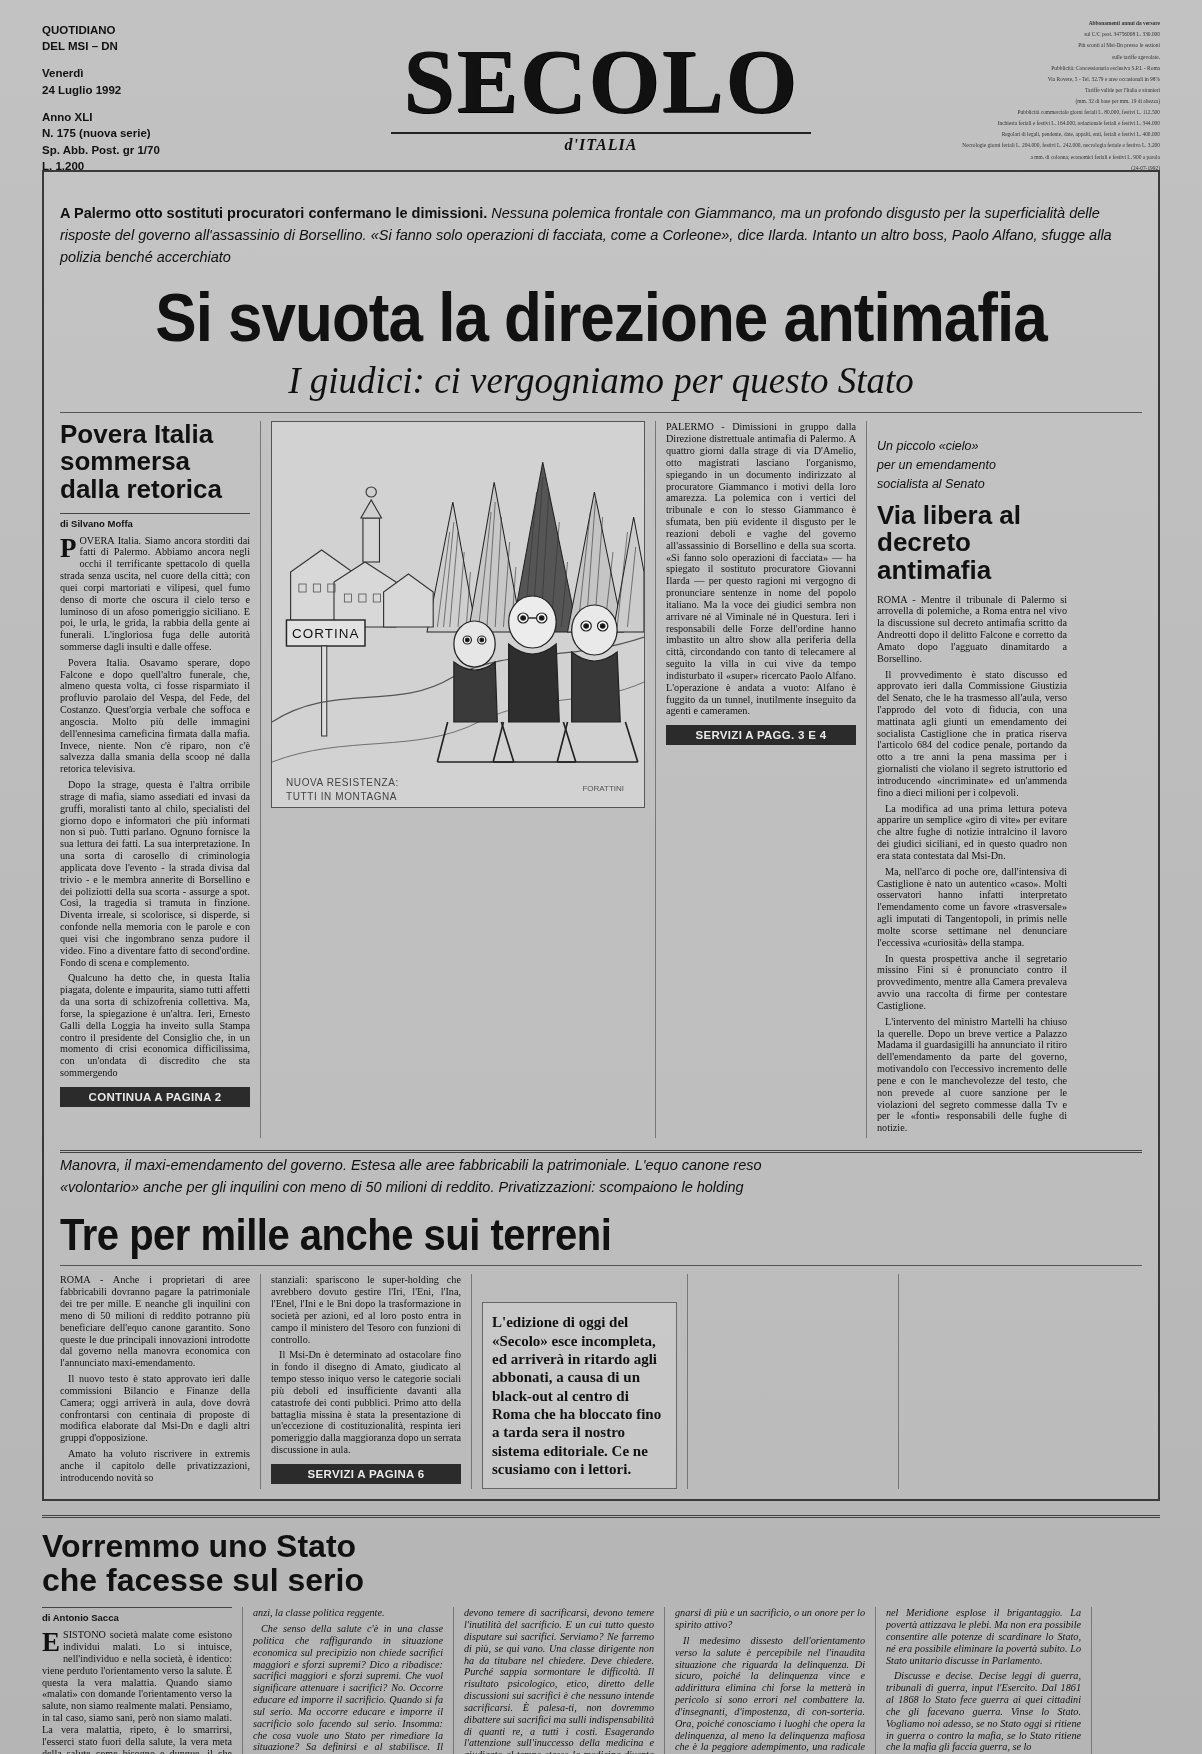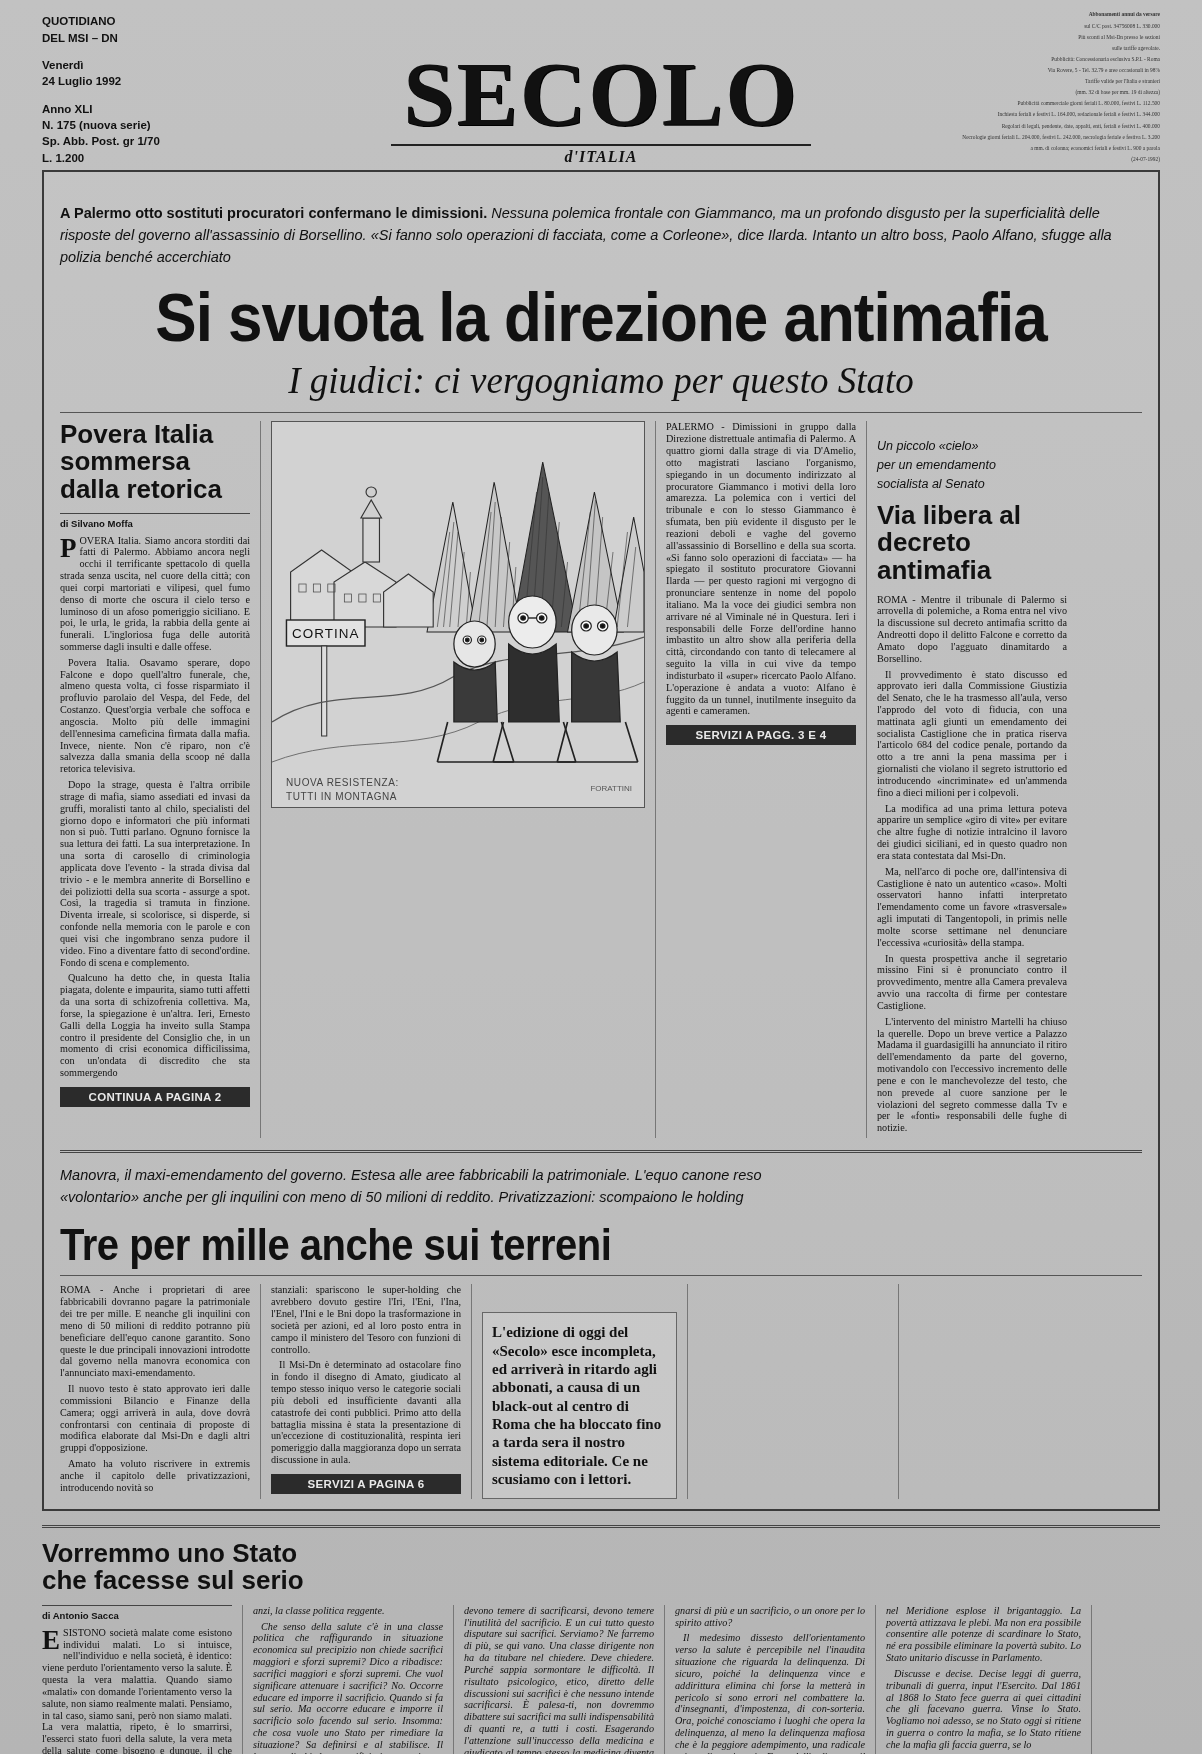--- a/index.html
+++ b/index.html
@@ -11,21 +11,21 @@
     overflow:hidden;
   }
   .page{
     position:relative;width:1202px;height:1754px;
     background:linear-gradient(180deg,#c2c2c2 0%,#bdbdbd 40%,#b5b5b5 100%);
     box-sizing:border-box;
     padding:0 42px;
   }
 
   
-  .masthead{display:flex;align-items:flex-end;padding-top:26px;height:140px;}
+  .masthead{display:flex;align-items:center;padding-top:26px;height:140px;}
   .mh-left{width:215px;font-family:"Liberation Sans",sans-serif;font-size:11.5px;line-height:1.42;font-weight:bold;padding-top:4px;}
   .mh-left .blk{margin-bottom:11px;}
   .mh-left .blk:last-child{margin-bottom:0;}
   .mh-center{flex:1;text-align:center;position:relative;}
   .logo{
     font-family:"Liberation Serif",serif;
     font-weight:bold;
     font-size:92px;
     letter-spacing:2px;
     line-height:.95;
@@ -90,31 +90,31 @@
   }
 
   
   .cartoon{border:1px solid #555;background:#cfcfcf;height:385px;position:relative;overflow:hidden;}
   .cartoon svg{display:block;width:100%;height:100%;}
   .cart-cap{
     position:absolute;left:14px;bottom:4px;
     font-family:"Liberation Sans",sans-serif;font-size:10px;
     letter-spacing:.6px;color:#444;line-height:1.35;
   }
-  .cart-sig{position:absolute;right:12px;bottom:14px;font-size:8px;color:#555;font-family:"Liberation Sans",sans-serif;}
+  .cart-sig{position:absolute;right:20px;bottom:14px;font-size:8px;color:#555;font-family:"Liberation Sans",sans-serif;}
 
   
   .blackbar{
     background:#2b2b2b;color:#e9e9e9;
     font-family:"Liberation Sans",sans-serif;font-weight:bold;font-size:11.5px;
     text-align:center;padding:4px 0;margin-top:8px;letter-spacing:.3px;
   }
 
   
-  .sec2{margin-top:12px;border-top:3px double #444;padding-top:12px;}
+  .sec2{margin-top:12px;border-top:3px double #444;padding-top:2px;}
   .sec2 .kick2{
     font-family:"Liberation Sans",sans-serif;font-style:italic;font-size:14.5px;line-height:1.5;margin:0 0 12px 0;
     width:780px;
   }
   h1.h2nd{
     font-family:"Liberation Sans",sans-serif;font-weight:bold;font-size:40px;
     margin:0 0 10px 0;letter-spacing:-.5px;transform:scaleY(1.1);transform-origin:left top;
   }
   .grid2{display:flex;border-top:1px solid #555;padding-top:8px;}
   .g2a{width:190px;padding-right:10px;border-right:1px solid #777;}
@@ -125,21 +125,21 @@
 
   .boxnote{
     border:1px solid #666;padding:10px 9px;background:rgba(255,255,255,.18);
     font-family:"Liberation Serif",serif;font-weight:bold;font-size:15px;line-height:1.22;
     margin-top:28px;
   }
 
   
   .sec3{margin-top:14px;border-top:3px double #444;padding-top:12px;}
   h1.h3rd{
-    font-family:"Liberation Sans",sans-serif;font-weight:bold;font-size:26px;
+    font-family:"Liberation Sans",sans-serif;font-weight:bold;font-size:32px;
     line-height:1.05;margin:0;width:360px;
   }
   .grid3{display:flex;margin-top:10px;}
   .g3a{width:190px;padding-right:10px;border-right:1px solid #777;}
   .g3b{width:190px;padding:0 10px;border-right:1px solid #777;}
   .g3c{width:190px;padding:0 10px;border-right:1px solid #777;}
   .g3d{width:190px;padding:0 10px;border-right:1px solid #777;}
   .g3e{width:195px;padding:0 10px;border-right:1px solid #777;}
   .ital{font-style:italic;}
   .ital p{font-style:italic;}

